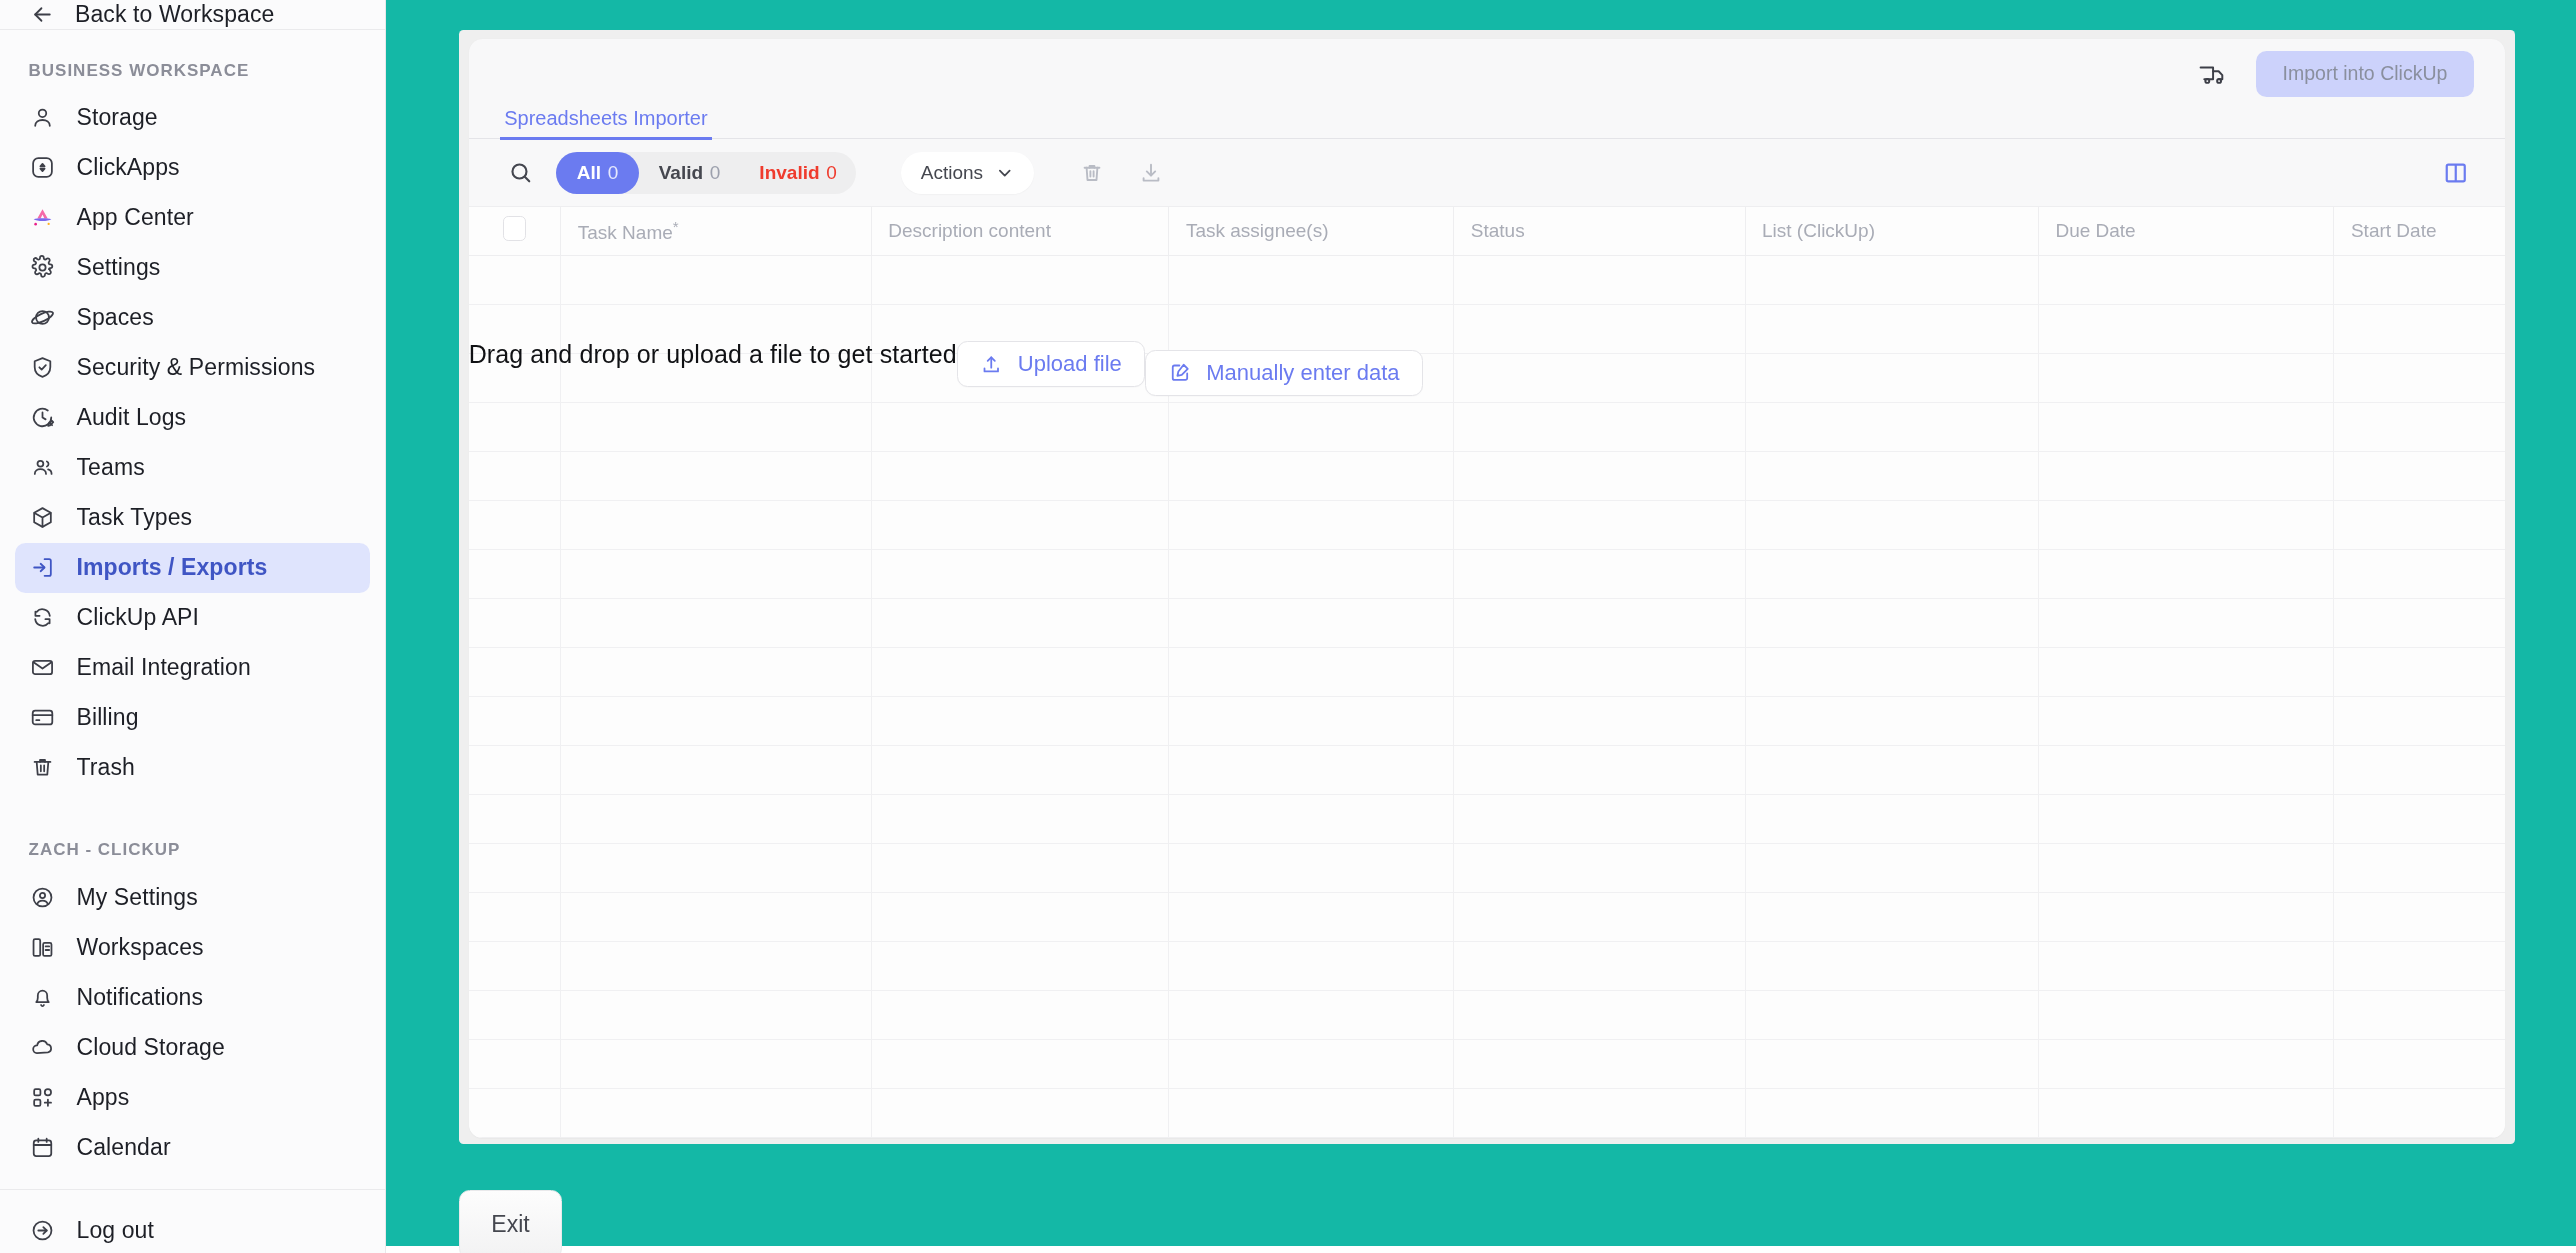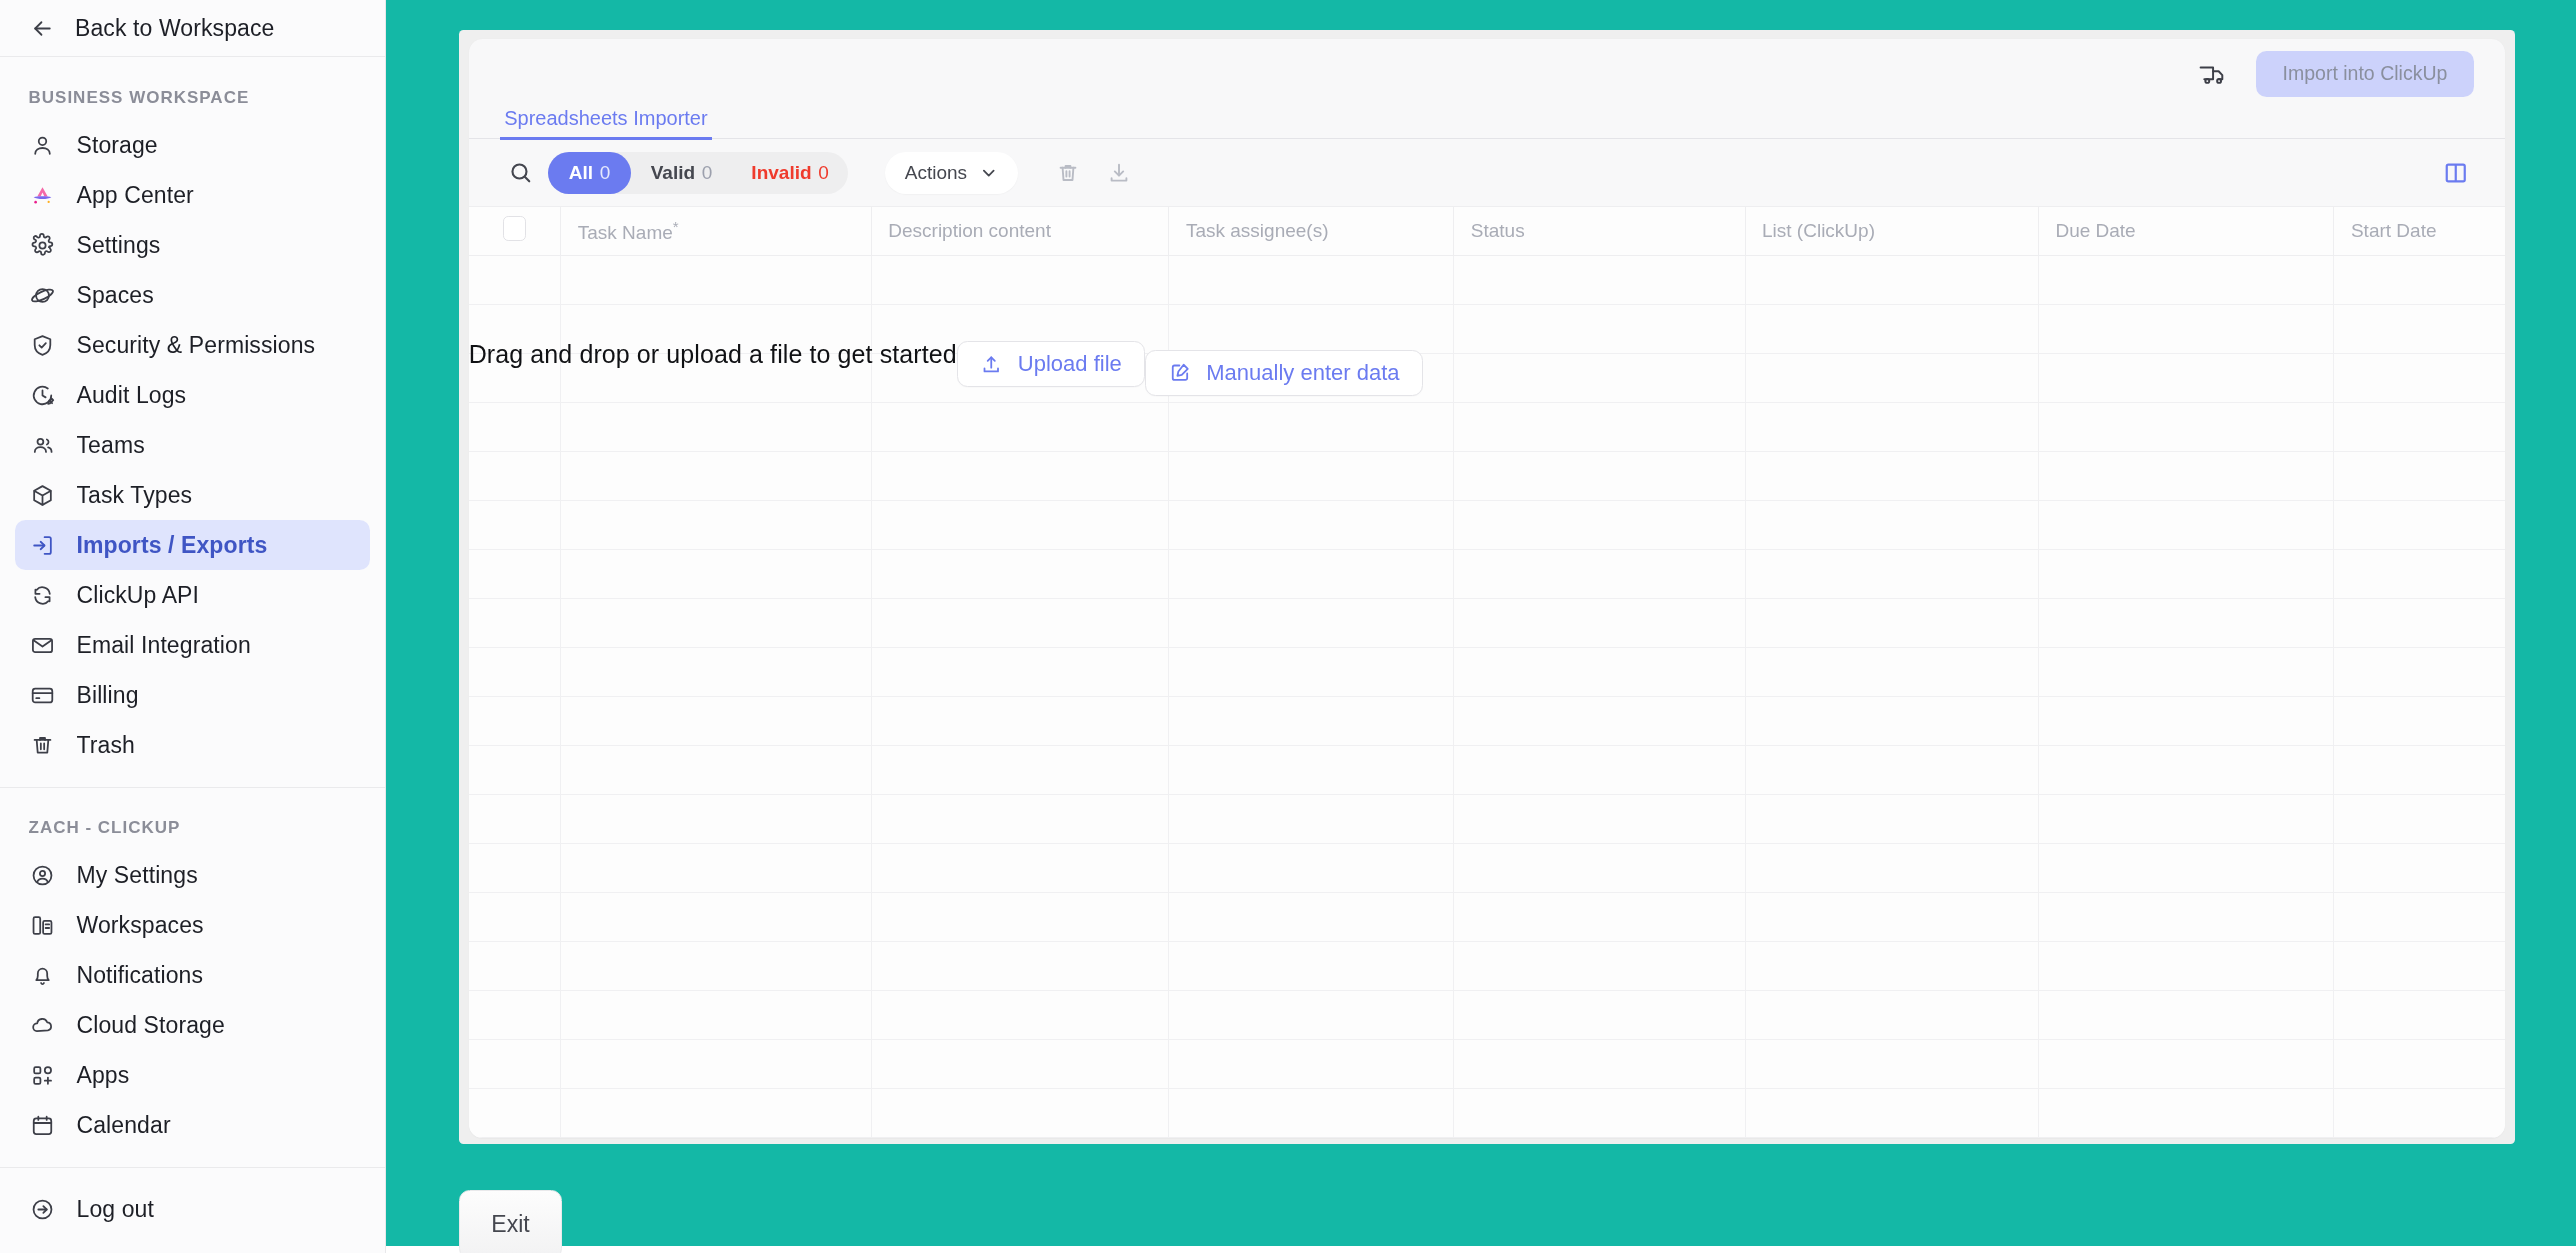--- a/index.html
+++ b/index.html
@@ -100,21 +100,21 @@
     font-size: 20px; color: #6b7bf0;
     padding: 0 4.5px 7.5px 4.5px;
     border-bottom: 3.7px solid #6b7bf0;
     cursor: pointer; white-space: nowrap;
     margin-bottom: -2.2px;
   }
 
   
   .toolbar {
     height: 67px; display: flex; align-items: center;
-    padding: 0 30px 0 31px; gap: 0;
+    padding: 0 30px 0 31px; gap: 8px;
   }
   .tb-search { width: 42px; height: 42px; display:flex; align-items:center; justify-content:center; cursor:pointer; margin-right: 6px;}
   .tb-search svg { width: 25.5px; height: 25.5px; stroke: #44464f; stroke-width: 2; fill:none; stroke-linecap:round; }
   .pillbar {
     display: flex; align-items: center;
     background: #eeeeef; border-radius: 748px; height: 42px; padding: 0;
   }
   .pill {
     display:flex; align-items:center; gap: 6.7px;
     height: 42px; padding: 0 19.5px; border-radius: 748px;
@@ -230,20 +230,30 @@
       <div class="sb-item">
         <span class="sb-icon">
           <svg viewBox="0 0 24 24">
               <circle cx="12" cy="8" r="3.6"></circle>
               <path d="M5 20c0-3.6 3.1-5.6 7-5.6s7 2 7 5.6"></path>
             </svg>
         </span>
         <span class="sb-label">Storage</span>
       </div>
 
+      <div class="sb-item">
+        <span class="sb-icon">
+          <svg viewBox="0 0 24 24">
+              <rect x="3" y="3" width="18" height="18" rx="5"></rect>
+              <path d="M12 8.6l2 2.2h-4l2-2.2z"></path>
+              <path d="M12 15.4l2-2.2h-4l2 2.2z"></path>
+            </svg>
+        </span>
+        <span class="sb-label">ClickApps</span>
+      </div>
 
       <div class="sb-item">
         <span class="sb-icon">
           <svg viewBox="0 0 24 24" style="stroke:none">
             <path d="M12 4l5 9h-3.2L12 9.2 10.2 13H7l5-9z" fill="#f56aa8"></path>
             <path d="M3.5 13.6c3-1.2 14-1.2 17 0-3 2.3-14 2.3-17 0z" fill="#7b68ee"></path>
             <circle cx="5.4" cy="18.4" r="1.25" fill="#e91e8c"></circle>
             <circle cx="17.9" cy="18.2" r="1.1" fill="#ffb020"></circle>
           </svg>
         </span>

